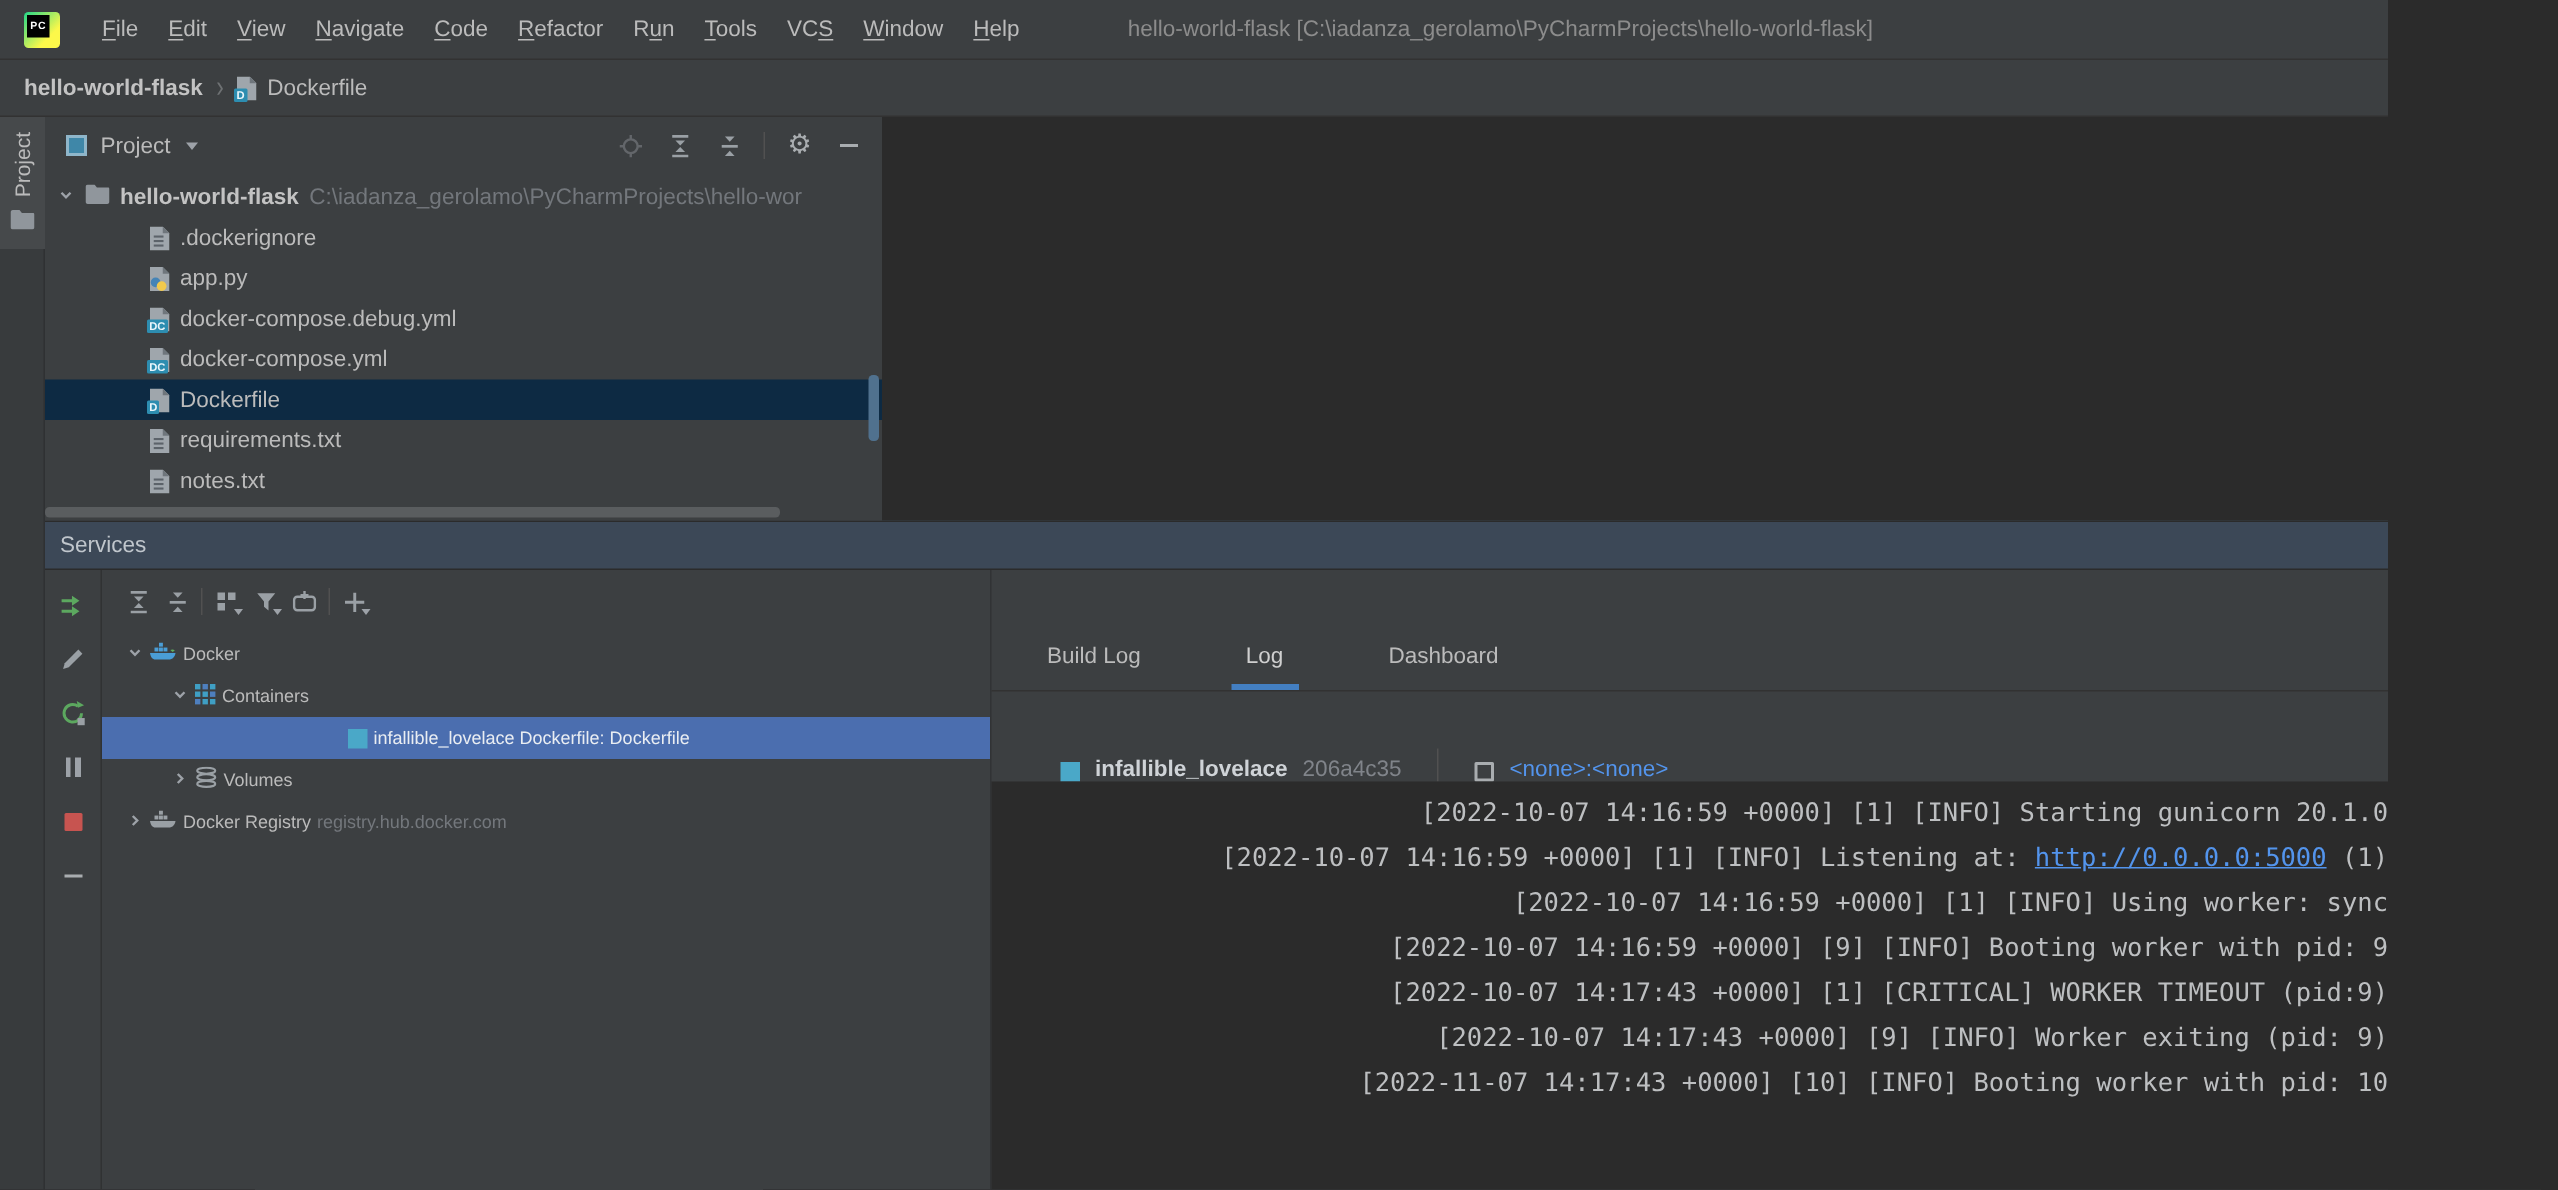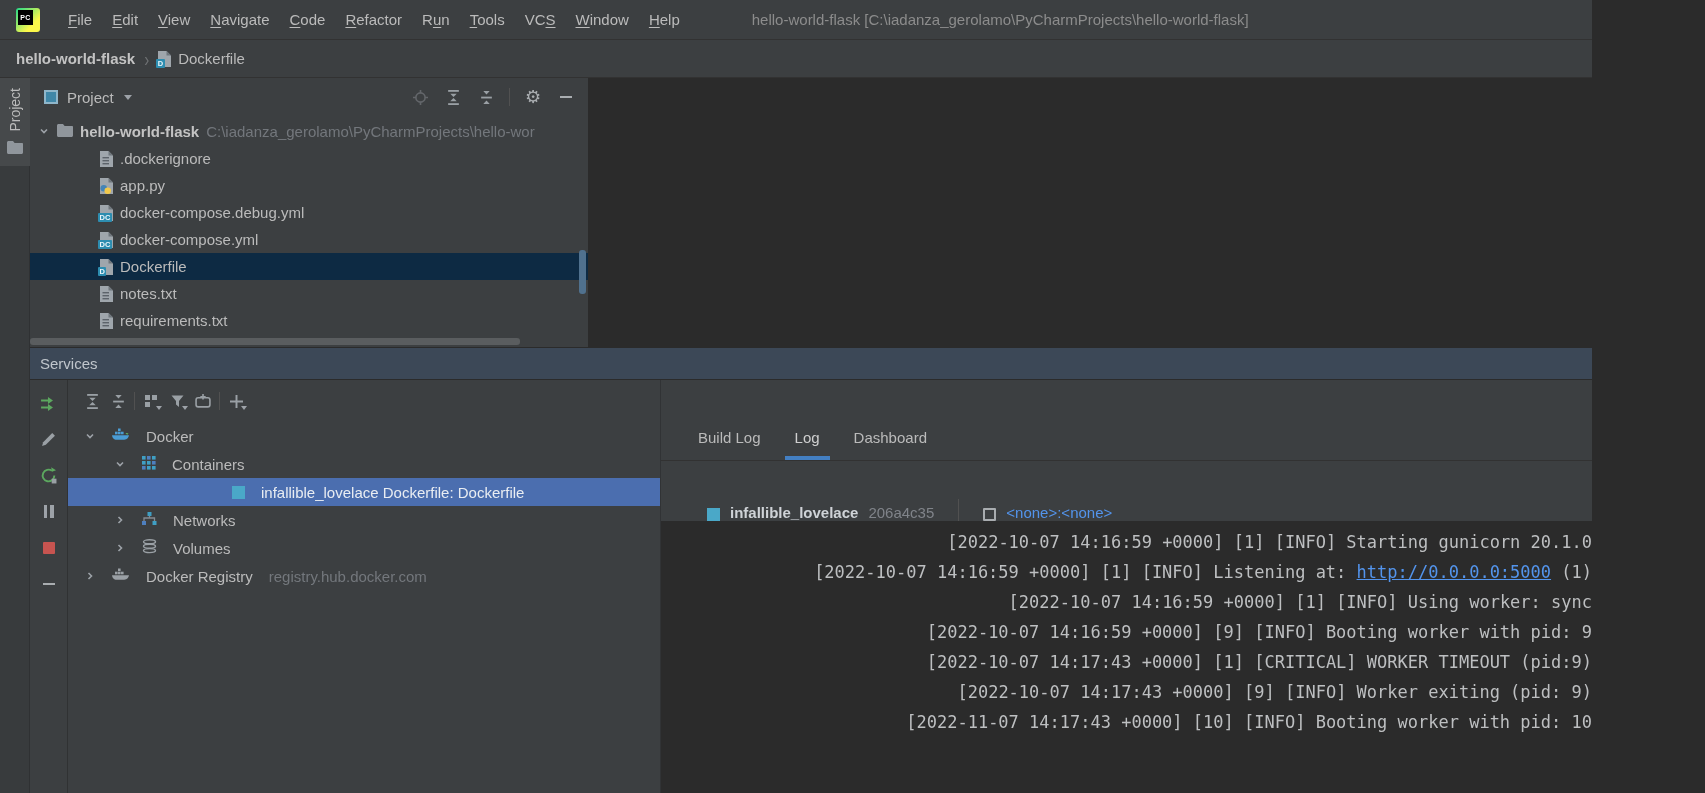--- a/index.html
+++ b/index.html
@@ -75,29 +75,29 @@
   .sv-side .tbtn { width:24px; height:23px; }
   .pausebars { display:flex; gap:3px; } .pausebars i { width:3.5px; height:13px; background:#9da2a8; }
   .stopsq { width:12px; height:12px; background:#c75450; border-radius:1px; }
 
   .sv-treepane { width:592px; background:#3c3f41; display:flex; flex-direction:column; flex:0 0 auto; }
   .sv-toolbar { height:42px; display:flex; align-items:center; padding-left:14px; gap:6px; }
   .tbtn.withcaret { position:relative; }
   .mini-caret { position:absolute; right:-1px; bottom:1px; width:0; height:0;
                 border-left:3.5px solid transparent; border-right:3.5px solid transparent;
                 border-top:4px solid #9da2a8; }
-  .svrow { height:28px; display:flex; align-items:center; gap:16px; font-size:15px; color:#bbbbbb;
+  .svrow { height:28px; display:flex; align-items:center; gap:4px; font-size:12px; color:#bbbbbb;
            white-space:nowrap; cursor:pointer; }
   .svrow.lvl1 { padding-left:16px; }
   .svrow.lvl2 { padding-left:46px; }
   .svrow.item { padding-left:164px; background:#4b6eaf; color:#e9edf2; }
   .sq-teal { width:13px; height:13px; background:#4aa8c8; flex:0 0 auto; }
 
   .sv-right { flex:1; background:#3c3f41; border-left:1px solid #313335; display:flex; flex-direction:column; min-width:0; }
-  .sv-tabs { height:81px; display:flex; align-items:flex-end; padding:0 0 0 24px; border-bottom:1px solid #323232; flex:0 0 auto; }
+  .sv-tabs { height:81px; display:flex; align-items:flex-end; padding:0 0 0 24px; border-bottom:1px solid #323232; flex:0 0 auto;gap:36px; }
   .sv-tab { position:relative; color:#bbbbbb; font-size:15px; padding:0 13px 14px; margin-right:8px; cursor:pointer; }
   .sv-tab.active { color:#cfcfcf; }
   .sv-tab.active .underline { position:absolute; left:3px; right:3px; bottom:0; height:4px; background:#437fc2; }
   .sv-info { height:60px; display:flex; align-items:flex-end; padding-left:46px; gap:10px; flex:0 0 auto; }
   .sv-info .name { color:#cfd3d7; font-weight:700; font-size:15px; }
   .sv-info .cid { color:#808archive4; color:#80848a; font-size:15px; }
   .sv-info .vsep { margin:0 14px; height:22px; }
   .outline-sq { width:13px; height:13px; border:2px solid #a9adb0; border-radius:1px; }
   .imgtag { color:#5394ec; font-size:15px; }
 
@@ -259,33 +259,33 @@
             <div class="trow file">
               <span class="fileicon"><svg width="13" height="16" viewBox="0 0 13 16">
                     <path d="M0 0h8.5L13 4.5V16H0z" fill="#9fa6ac"></path>
                     <path d="M8.5 0 13 4.5H8.5z" fill="#6f767c"></path>
                     <g fill="#5c636a">
                       <rect x="2.5" y="6" width="6.5" height="1.4"></rect>
                       <rect x="2.5" y="9" width="6.5" height="1.4"></rect>
                       <rect x="2.5" y="12" width="6.5" height="1.4"></rect>
                     </g>
                   </svg></span>
-              <span>notes.txt</span>
+              <span>requirements.txt</span>
             </div>
             <div class="trow file">
               <span class="fileicon"><svg width="13" height="16" viewBox="0 0 13 16">
                     <path d="M0 0h8.5L13 4.5V16H0z" fill="#9fa6ac"></path>
                     <path d="M8.5 0 13 4.5H8.5z" fill="#6f767c"></path>
                     <g fill="#5c636a">
                       <rect x="2.5" y="6" width="6.5" height="1.4"></rect>
                       <rect x="2.5" y="9" width="6.5" height="1.4"></rect>
                       <rect x="2.5" y="12" width="6.5" height="1.4"></rect>
                     </g>
                   </svg></span>
-              <span>requirements.txt</span>
+              <span>notes.txt</span>
             </div>
           </div>
           <div class="vscroll"></div>
           <div class="hscroll"></div>
         </section>
 
         <section class="editor"></section>
       </div>
 
       <section class="services">
@@ -420,32 +420,20 @@
                 <span>Containers</span>
               </div>
               <div class="svrow item">
                 <span class="sq-teal"></span>
                 <span>infallible_lovelace Dockerfile: Dockerfile</span>
               </div>
               <div class="svrow lvl2">
                 <span><svg width="12" height="12" viewBox="0 0 12 12">
                       <polyline points="4.5,3 7.5,6 4.5,9" fill="none" stroke="#9da2a8" stroke-width="1.6"></polyline>
                     </svg></span>
-                <span><svg width="15" height="14" viewBox="0 0 15 14">
-                      <path d="M2 9V6h10.5v3M7.5 6V3.5" stroke="#858b91" stroke-width="1.3" fill="none"></path>
-                      <rect x="5.5" y="0" width="4" height="4" fill="#3f9fc4"></rect>
-                      <rect x="0" y="9" width="4" height="4" fill="#4e7fbe"></rect>
-                      <rect x="10.5" y="9" width="4" height="4" fill="#3f9fc4"></rect>
-                    </svg></span>
-                <span>Networks</span>
-              </div>
-              <div class="svrow lvl2">
-                <span><svg width="12" height="12" viewBox="0 0 12 12">
-                      <polyline points="4.5,3 7.5,6 4.5,9" fill="none" stroke="#9da2a8" stroke-width="1.6"></polyline>
-                    </svg></span>
                 <span><svg width="15" height="15" viewBox="0 0 15 15">
                       <g fill="none" stroke="#9aa0a5" stroke-width="1.4">
                         <ellipse cx="7.5" cy="2.8" rx="6" ry="2"></ellipse>
                         <ellipse cx="7.5" cy="7.2" rx="6" ry="2"></ellipse>
                         <ellipse cx="7.5" cy="11.6" rx="6" ry="2"></ellipse>
                       </g>
                     </svg></span>
                 <span>Volumes</span>
               </div>
               <div class="svrow lvl1">

